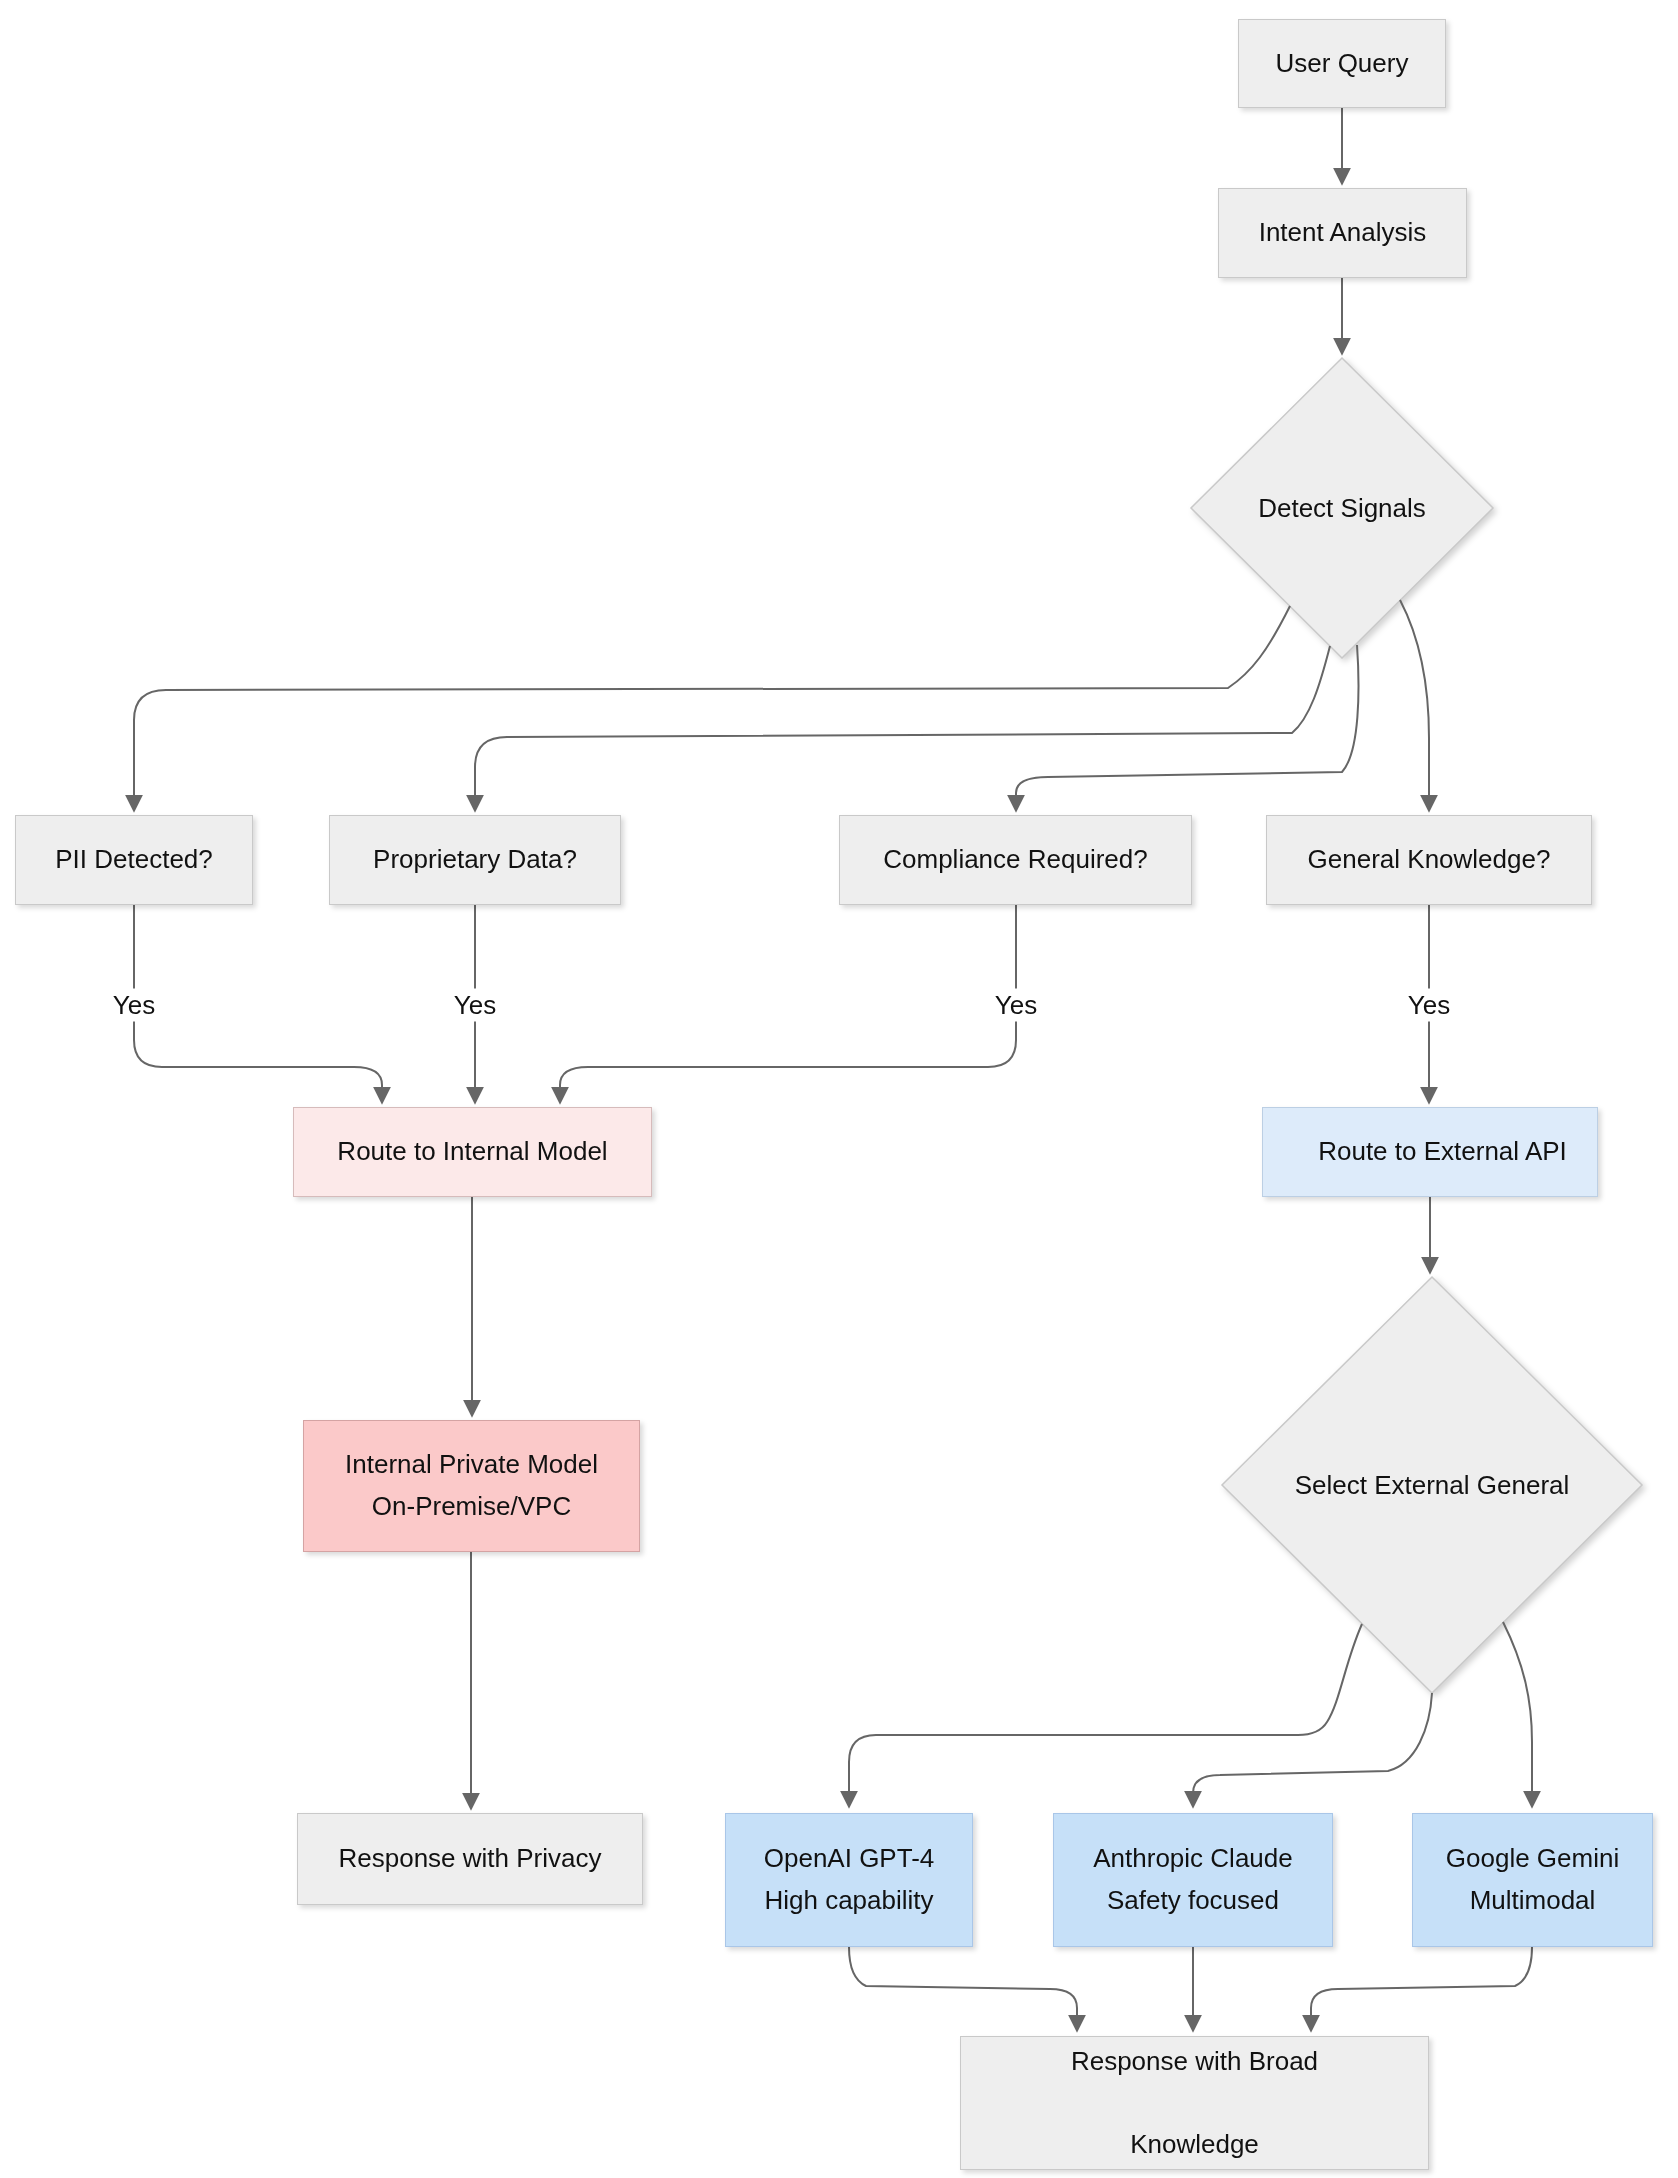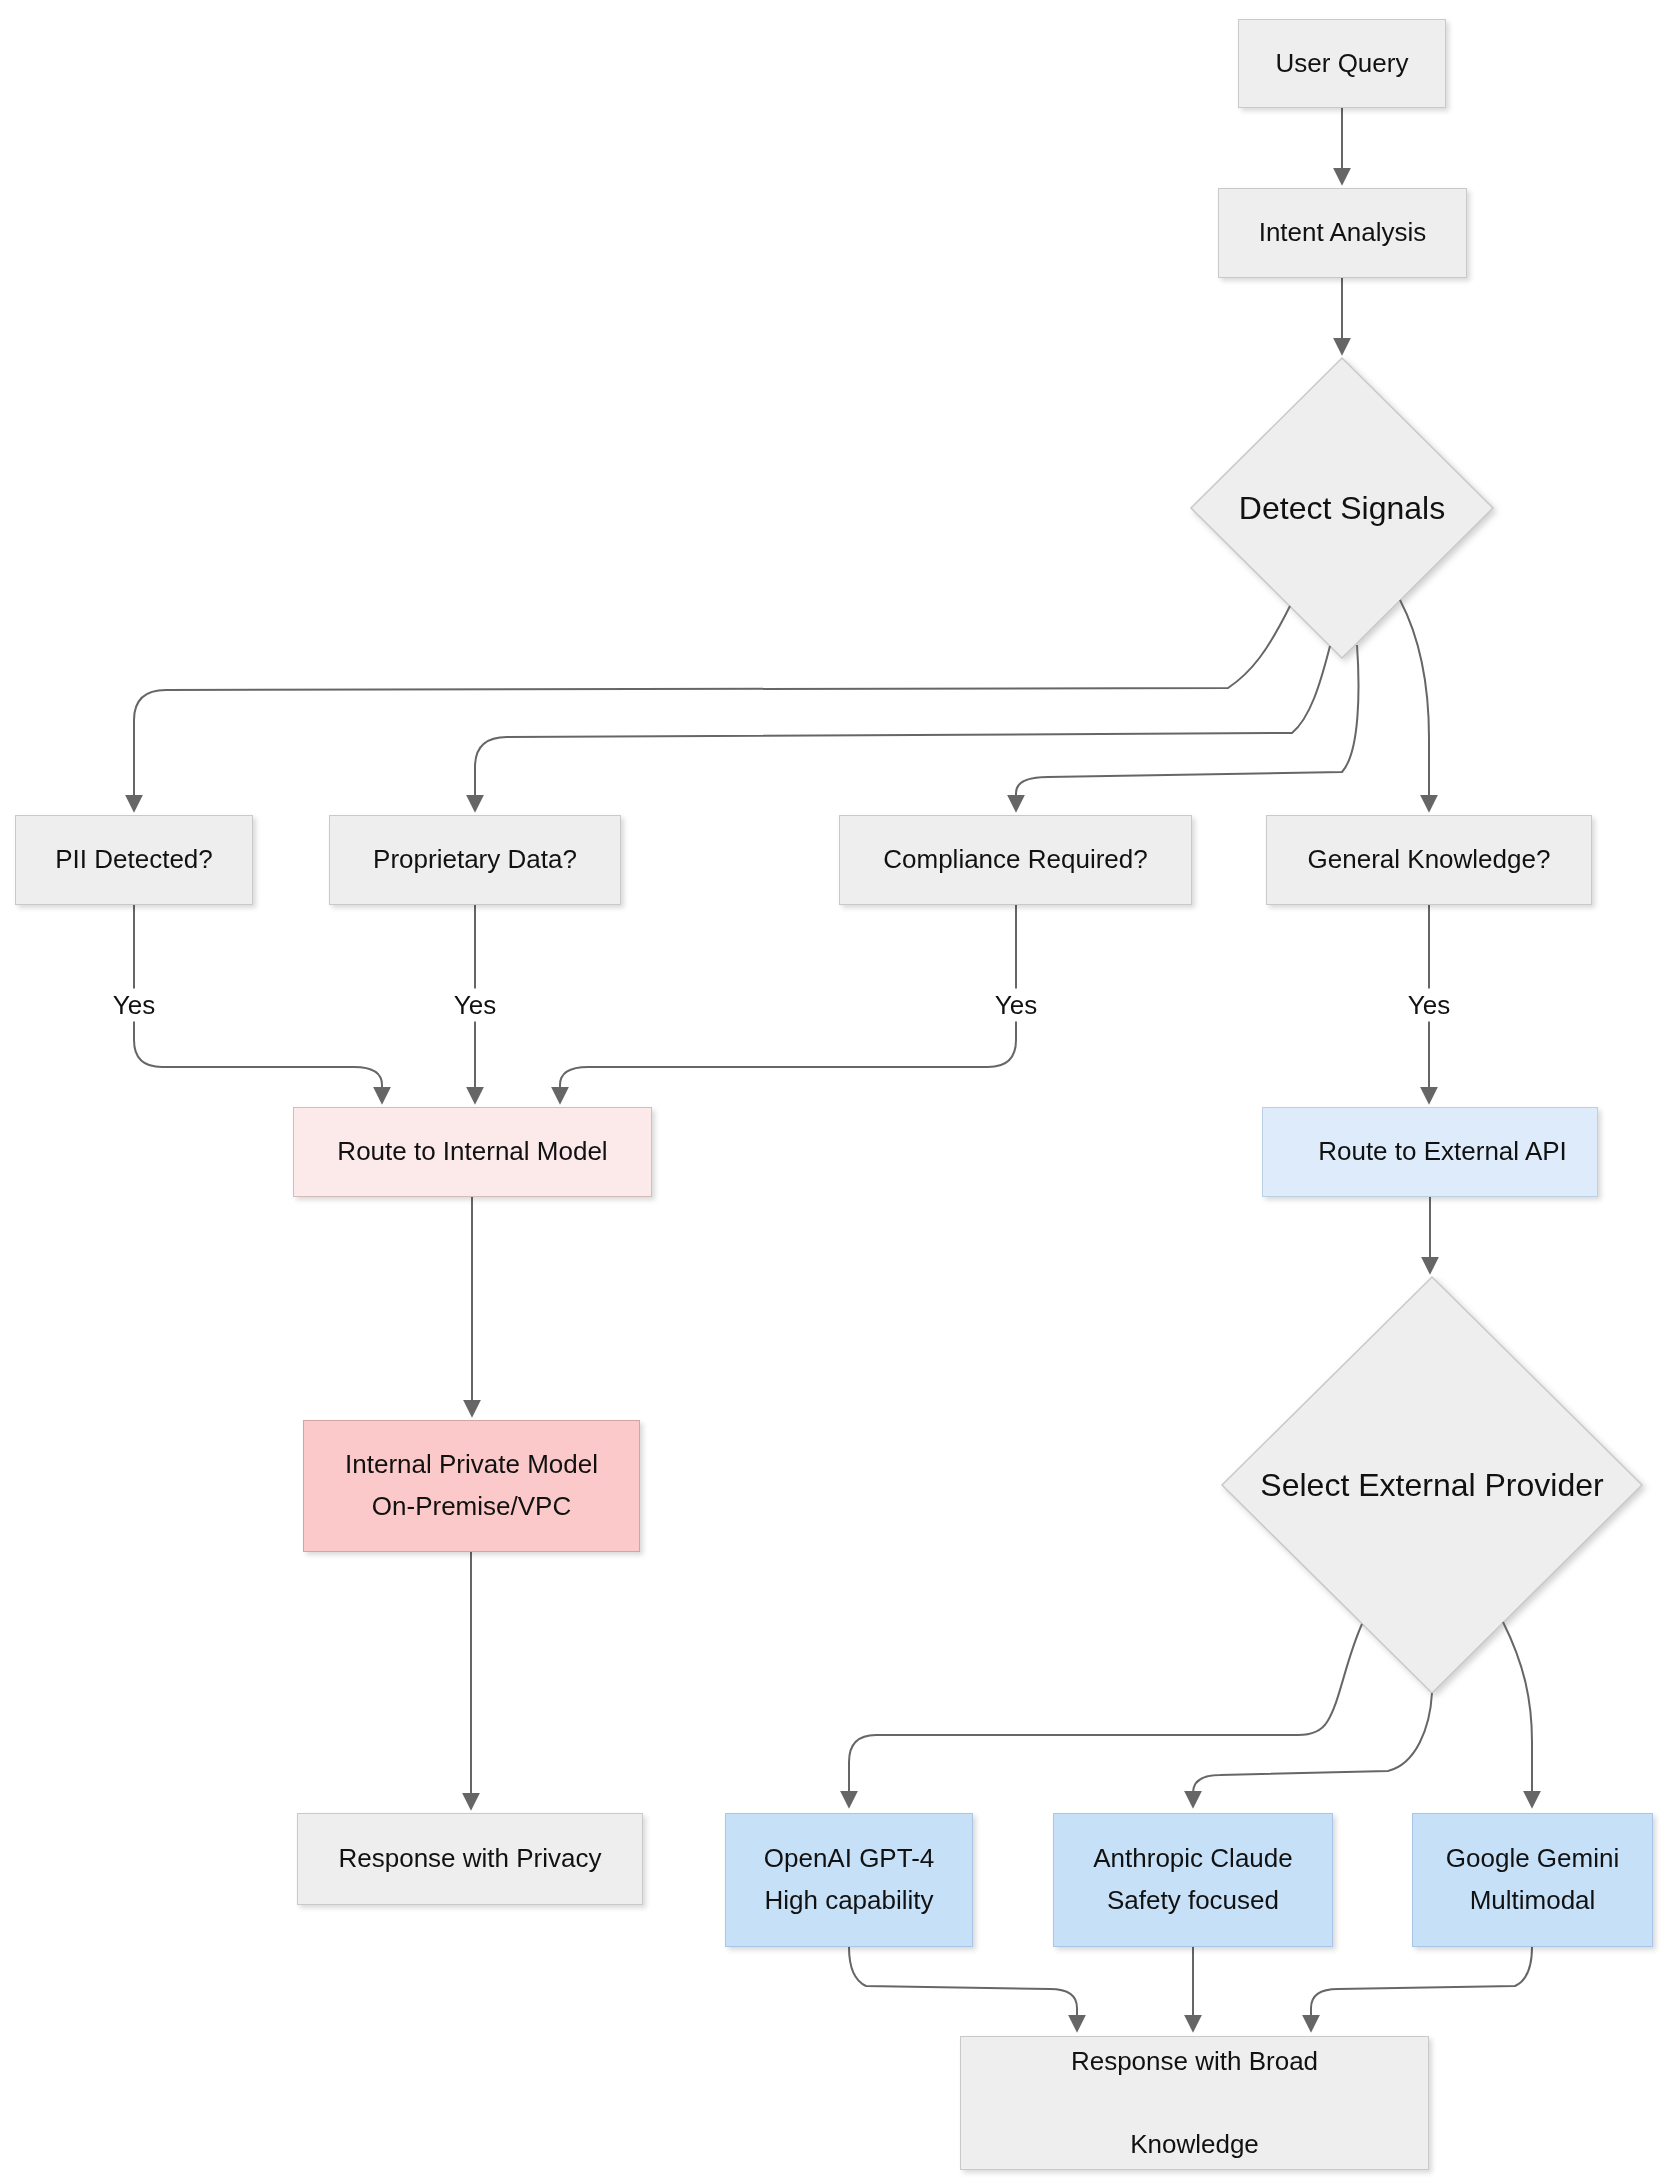--- a/index.html
+++ b/index.html
@@ -20,21 +20,21 @@
     align-items:center;justify-content:center;text-align:center;
     font-size:26px;line-height:1.6;border:1.5px solid;box-shadow:3px 3px 5px rgba(0,0,0,0.15);
   }
   .node span{display:block;}
   .n-gray{background:var(--node-gray-fill,#eee);border-color:var(--node-gray-border,#ccc);}
   .n-pink-light{background:var(--pink-light-fill,#fce9e9);border-color:var(--pink-light-border,#d6bbbb);}
   .n-pink{background:var(--pink-fill,#fbc9c9);border-color:var(--pink-border,#d4a3a3);}
   .n-blue-light{background:var(--blue-light-fill,#ddebfa);border-color:var(--blue-light-border,#bccfe4);}
   .n-blue{background:var(--blue-fill,#c6e0f8);border-color:var(--blue-border,#a9c6e8);}
   .diamond-label{
-    position:absolute;transform:translate(-50%,-50%);font-size:32px;white-space:nowrap;
+    position:absolute;transform:translate(-50%,-50%);font-size:26px;white-space:nowrap;
   }
   .edge-label{
     position:absolute;transform:translate(-50%,-50%);background:var(--canvas-bg,#fff);
     padding:1px 8px;font-size:26px;white-space:nowrap;
   }
 </style>
 </head>
 <body>
 
 <div class="stage">
@@ -125,20 +125,20 @@
     <span>Google Gemini</span>
     <span>Multimodal</span>
   </div>
 
   <div class="node n-gray" style="left:960px;top:2036px;width:469px;height:134px;gap:41px;">
     <span>Response with Broad</span>
     <span>Knowledge</span>
   </div>
 
   <div class="diamond-label" style="left:1342px;top:508px;">Detect Signals</div>
-  <div class="diamond-label" style="left:1432px;top:1485px;">Select External Provider</div>
+  <div class="diamond-label" style="left:1432px;top:1485px;">Select External General</div>
 
   <div class="edge-label" style="left:134px;top:1005px;">Yes</div>
   <div class="edge-label" style="left:475px;top:1005px;">Yes</div>
   <div class="edge-label" style="left:1016px;top:1005px;">Yes</div>
   <div class="edge-label" style="left:1429px;top:1005px;">Yes</div>
 
 </div>
 
 </body></html>

